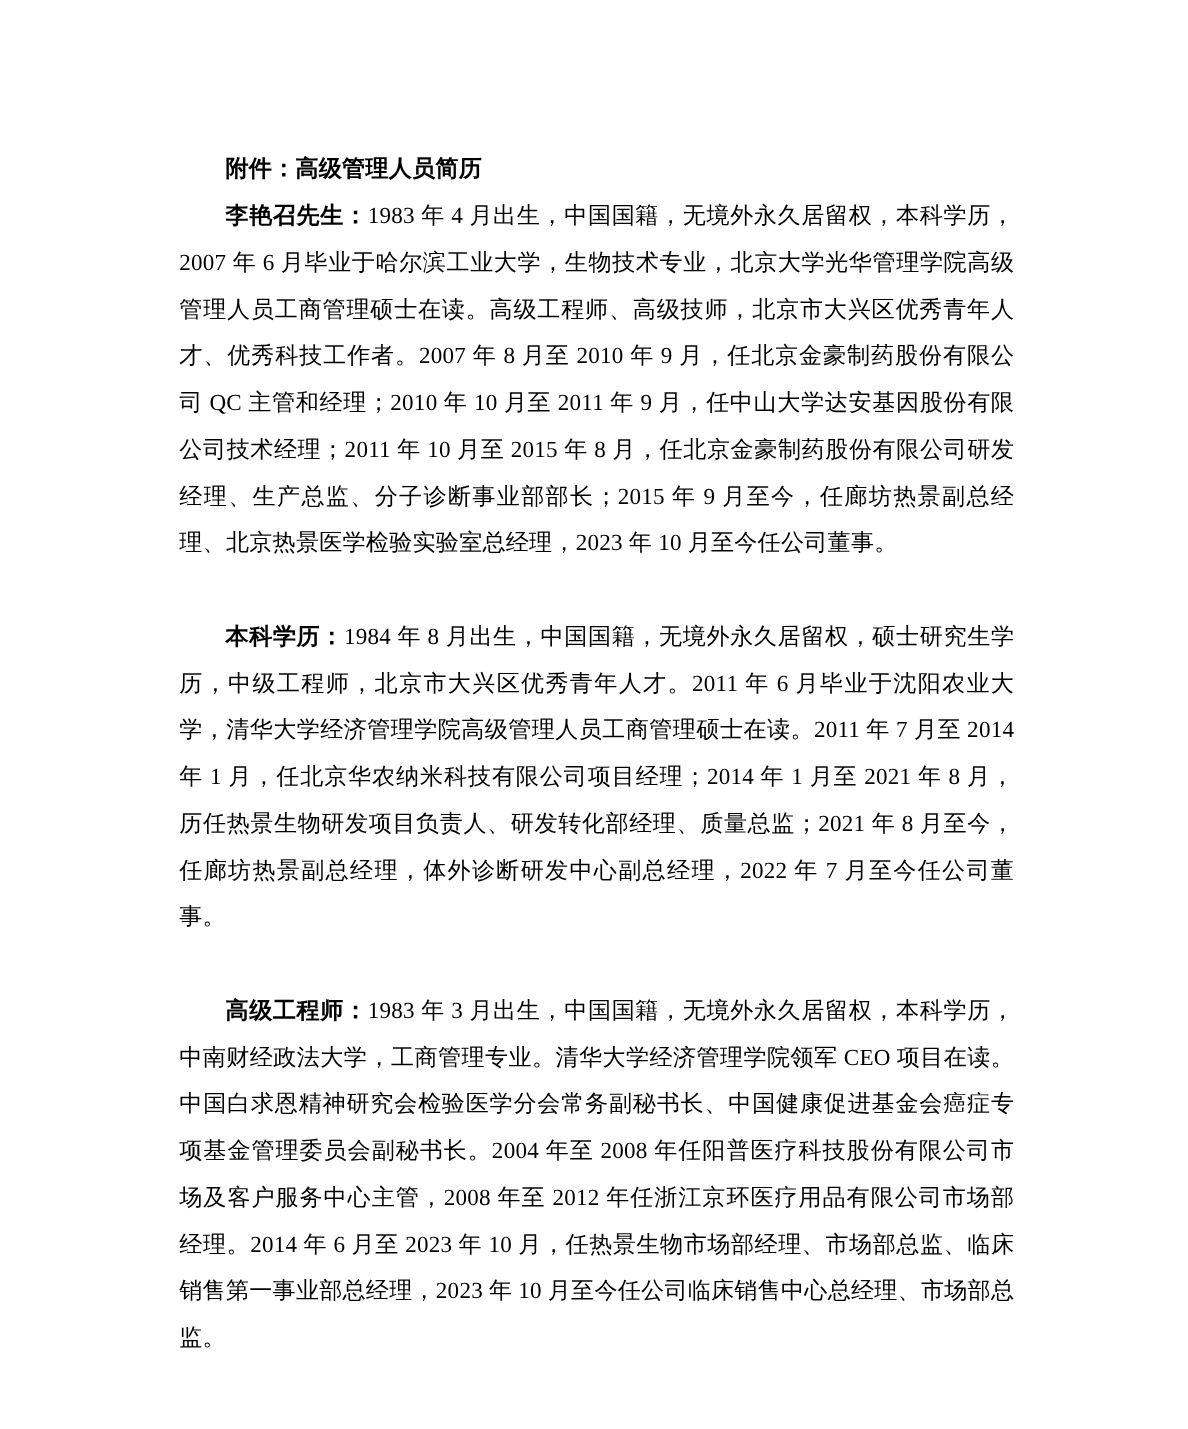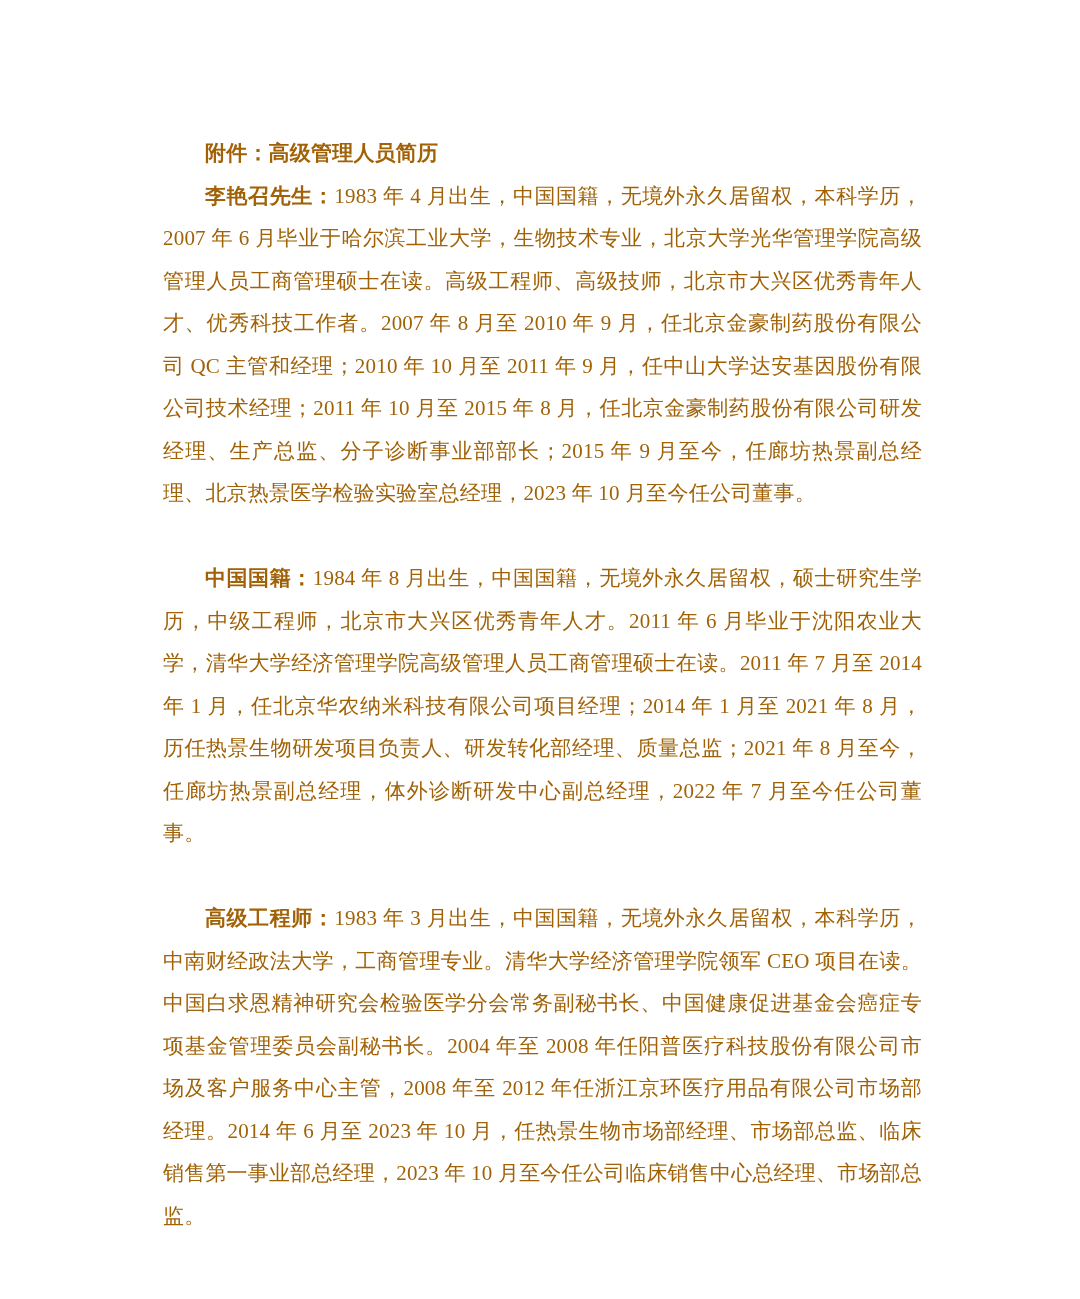--- a/index.html
+++ b/index.html
@@ -16,21 +16,21 @@
     box-sizing: border-box;
     width: 1080px;
     height: 1299px;
     background: #ffffff;
     padding: 132px 158px 0 163px;
   }
   .doc-text {
     font-family: "Liberation Serif", "DejaVu Serif", serif;
     font-size: 21px;
     line-height: 42.5px;
-    color: #a16207;
+    color: #000000;
     letter-spacing: 0.2px;
   }
   .doc-title {
     font-weight: bold;
     text-indent: 2em;
     margin: 0;
   }
   p.bio {
     margin: 0;
     text-indent: 2em;
@@ -47,17 +47,17 @@
 </style>
 </head>
 <body>
 
 <div class="page">
 
   <div class="doc-text doc-title">附件：高级管理人员简历</div>
 
   <p class="doc-text bio"><span class="person-name">李艳召先生：</span><span>1983 年 4 月出生，中国国籍，无境外永久居留权，本科学历，2007 年 6 月毕业于哈尔滨工业大学，生物技术专业，北京大学光华管理学院高级管理人员工商管理硕士在读。高级工程师、高级技师，北京市大兴区优秀青年人才、优秀科技工作者。2007 年 8 月至 2010 年 9 月，任北京金豪制药股份有限公司 QC 主管和经理；2010 年 10 月至 2011 年 9 月，任中山大学达安基因股份有限公司技术经理；2011 年 10 月至 2015 年 8 月，任北京金豪制药股份有限公司研发经理、生产总监、分子诊断事业部部长；2015 年 9 月至今，任廊坊热景副总经理、北京热景医学检验实验室总经理，2023 年 10 月至今任公司董事。</span></p>
 
-  <p class="doc-text bio spaced"><span class="person-name">中国国籍：</span><span>1984 年 8 月出生，中国国籍，无境外永久居留权，硕士研究生学历，中级工程师，北京市大兴区优秀青年人才。2011 年 6 月毕业于沈阳农业大学，清华大学经济管理学院高级管理人员工商管理硕士在读。2011 年 7 月至 2014 年 1 月，任北京华农纳米科技有限公司项目经理；2014 年 1 月至 2021 年 8 月，历任热景生物研发项目负责人、研发转化部经理、质量总监；2021 年 8 月至今，任廊坊热景副总经理，体外诊断研发中心副总经理，2022 年 7 月至今任公司董事。</span></p>
+  <p class="doc-text bio spaced"><span class="person-name">本科学历：</span><span>1984 年 8 月出生，中国国籍，无境外永久居留权，硕士研究生学历，中级工程师，北京市大兴区优秀青年人才。2011 年 6 月毕业于沈阳农业大学，清华大学经济管理学院高级管理人员工商管理硕士在读。2011 年 7 月至 2014 年 1 月，任北京华农纳米科技有限公司项目经理；2014 年 1 月至 2021 年 8 月，历任热景生物研发项目负责人、研发转化部经理、质量总监；2021 年 8 月至今，任廊坊热景副总经理，体外诊断研发中心副总经理，2022 年 7 月至今任公司董事。</span></p>
 
   <p class="doc-text bio spaced"><span class="person-name">高级工程师：</span><span>1983 年 3 月出生，中国国籍，无境外永久居留权，本科学历，中南财经政法大学，工商管理专业。清华大学经济管理学院领军 CEO 项目在读。中国白求恩精神研究会检验医学分会常务副秘书长、中国健康促进基金会癌症专项基金管理委员会副秘书长。2004 年至 2008 年任阳普医疗科技股份有限公司市场及客户服务中心主管，2008 年至 2012 年任浙江京环医疗用品有限公司市场部经理。2014 年 6 月至 2023 年 10 月，任热景生物市场部经理、市场部总监、临床销售第一事业部总经理，2023 年 10 月至今任公司临床销售中心总经理、市场部总监。</span></p>
 
 </div>
 
 </body></html>

